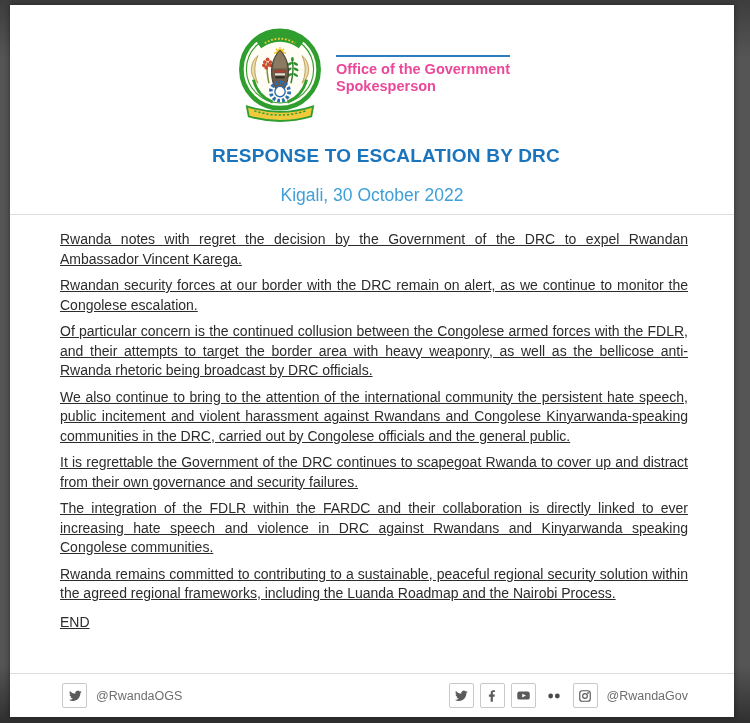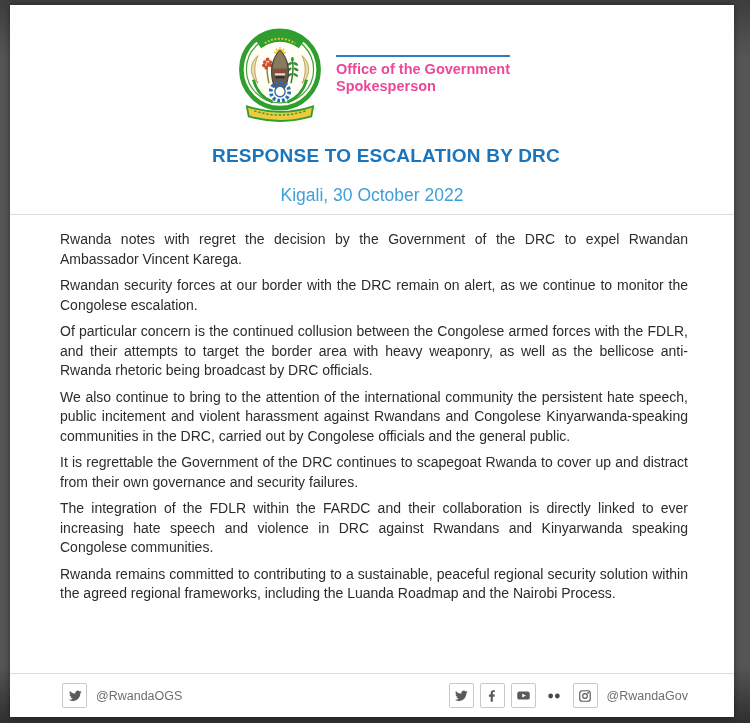--- a/index.html
+++ b/index.html
@@ -45,20 +45,21 @@
     margin:3px 0 8px;text-align:center;
     font-size:17.5px;font-weight:normal;color:#3f9fd8;
   }
   .rule{height:1px;background:#dcdcdc;width:100%;}
   
   main{flex:1;padding:15px 46px 0 50px;overflow:hidden;}
   main p{
     margin:0 0 7px;
     font-size:14px;line-height:19.5px;color:#2c2c2c;
     text-align:justify;
+    text-decoration:underline;
   }
   main p.end{text-align:left;margin-top:9px;}
   
   footer{
     height:43px;
     display:flex;align-items:center;justify-content:space-between;
     padding:0 46px 0 52px;
     gap:48px;
   }
   .social-group{display:flex;align-items:center;gap:6px;}
@@ -152,20 +153,21 @@
     <div class="rule"></div>
 
     <main>
       <p>Rwanda notes with regret the decision by the Government of the DRC to expel Rwandan Ambassador Vincent Karega.</p>
       <p>Rwandan security forces at our border with the DRC remain on alert, as we continue to monitor the Congolese escalation.</p>
       <p>Of particular concern is the continued collusion between the Congolese armed forces with the FDLR, and their attempts to target the border area with heavy weaponry, as well as the bellicose anti-Rwanda rhetoric being broadcast by DRC officials.</p>
       <p>We also continue to bring to the attention of the international community the persistent hate speech, public incitement and violent harassment against Rwandans and Congolese Kinyarwanda-speaking communities in the DRC, carried out by Congolese officials and the general public.</p>
       <p>It is regrettable the Government of the DRC continues to scapegoat Rwanda to cover up and distract from their own governance and security failures.</p>
       <p>The integration of the FDLR within the FARDC and their collaboration is directly linked to ever increasing hate speech and violence in DRC against Rwandans and Kinyarwanda speaking Congolese communities.</p>
       <p>Rwanda remains committed to contributing to a sustainable, peaceful regional security solution within the agreed regional frameworks, including the Luanda Roadmap and the Nairobi Process.</p>
+      <p class="end">END</p>
     </main>
 
     <div class="rule footer-rule"></div>
 
     <footer>
       <div class="social-group">
         <span class="icon-box">
           <svg viewBox="0 0 24 24" width="14" height="14" fill="#5a5a5a">
               <path d="M23.44 4.83c-.8.37-1.66.62-2.56.73a4.47 4.47 0 0 0 1.96-2.47c-.86.51-1.82.88-2.84 1.08a4.47 4.47 0 0 0-7.62 4.07A12.7 12.7 0 0 1 3.16 3.57a4.47 4.47 0 0 0 1.38 5.96 4.45 4.45 0 0 1-2.02-.56v.06a4.47 4.47 0 0 0 3.58 4.38c-.37.1-.77.16-1.18.16-.29 0-.57-.03-.84-.08a4.47 4.47 0 0 0 4.17 3.1A8.97 8.97 0 0 1 2.7 18.5c-.36 0-.72-.02-1.07-.06a12.65 12.65 0 0 0 6.85 2.01c8.22 0 12.71-6.8 12.71-12.7l-.01-.58a9.1 9.1 0 0 0 2.26-2.34z"></path>
             </svg>

